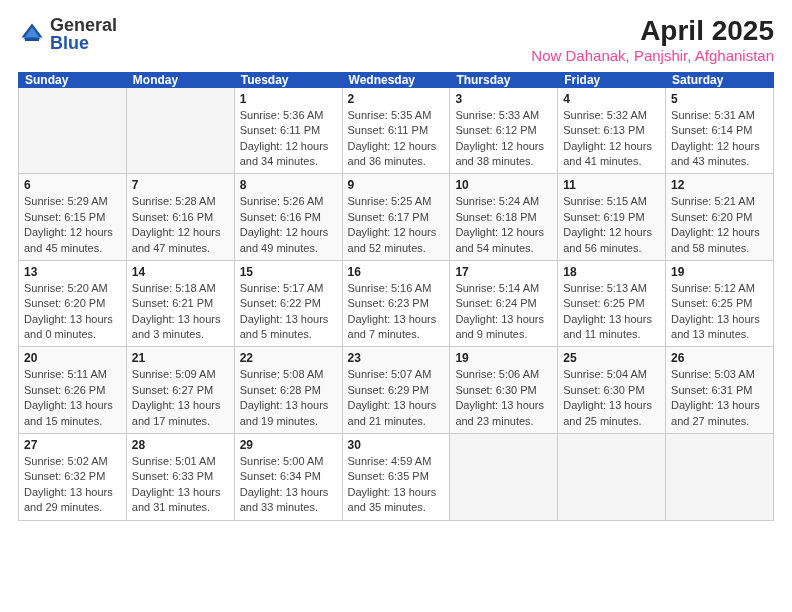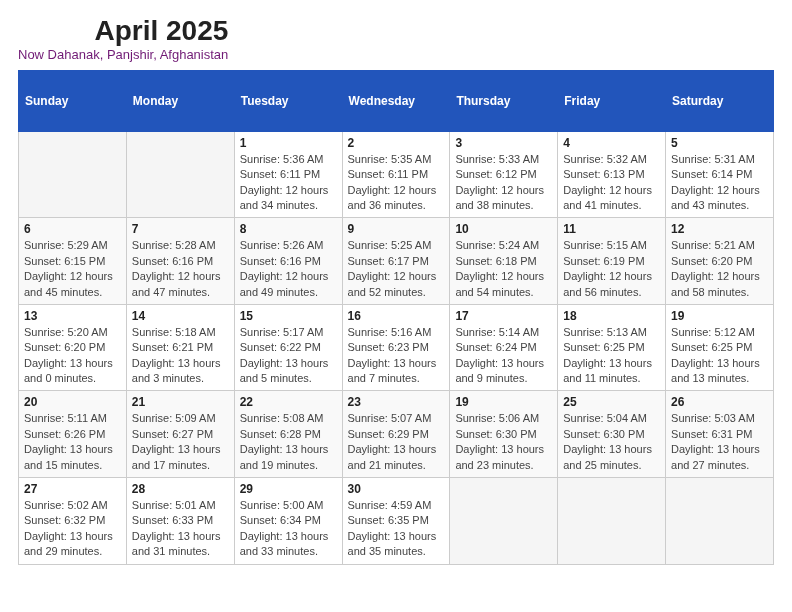--- a/index.html
+++ b/index.html
@@ -41,35 +41,35 @@
     .title-block {
       text-align: right;
     }
     .month-title {
       font-size: 28px;
       font-weight: bold;
       color: #222;
       line-height: 1.1;
     }
     .location {
-      font-size: 13px;
-      color: #701a75;
+      font-size: 15px;
+      color: #ec4899;
     }
     .calendar {
       width: 100%;
       border-collapse: collapse;
       table-layout: fixed;
     }
     .calendar th {
       background: #2255bb;
       color: #fff;
       font-size: 12px;
       font-weight: bold;
       text-align: left;
-      padding: 23px 6px;
+      padding: 0 6px;
       border: 1px solid #2255bb;
     }
     .calendar td {
       border: 1px solid #ccc;
       vertical-align: top;
       padding: 4px 5px;
       height: 82px;
       background: #fff;
       font-size: 9.5px;
       color: #333;
@@ -91,20 +91,33 @@
     }
     .row-shade td {
       background: #f9f9f9;
     }
   </style>
 </head>
 <body>
 
 <div class="page">
   <div class="header">
+    <div class="logo">
+      <svg class="logo-icon" viewBox="0 0 32 32" xmlns="http://www.w3.org/2000/svg">
+        <polygon points="16,4 28,20 4,20" fill="#1a4fa0"></polygon>
+        <polygon points="16,8 26,22 6,22" fill="#4488dd"></polygon>
+        <rect x="8" y="20" width="16" height="4" fill="#1a4fa0"></rect>
+      </svg>
+      <div>
+        <div class="logo-text">
+          <span class="logo-general">General</span><br>
+          <span class="logo-blue">Blue</span>
+        </div>
+      </div>
+    </div>
     <div class="title-block">
       <div class="month-title">April 2025</div>
       <div class="location">Now Dahanak, Panjshir, Afghanistan</div>
     </div>
   </div>
 
   <table class="calendar">
     <thead>
       <tr>
         <th>Sunday</th>

